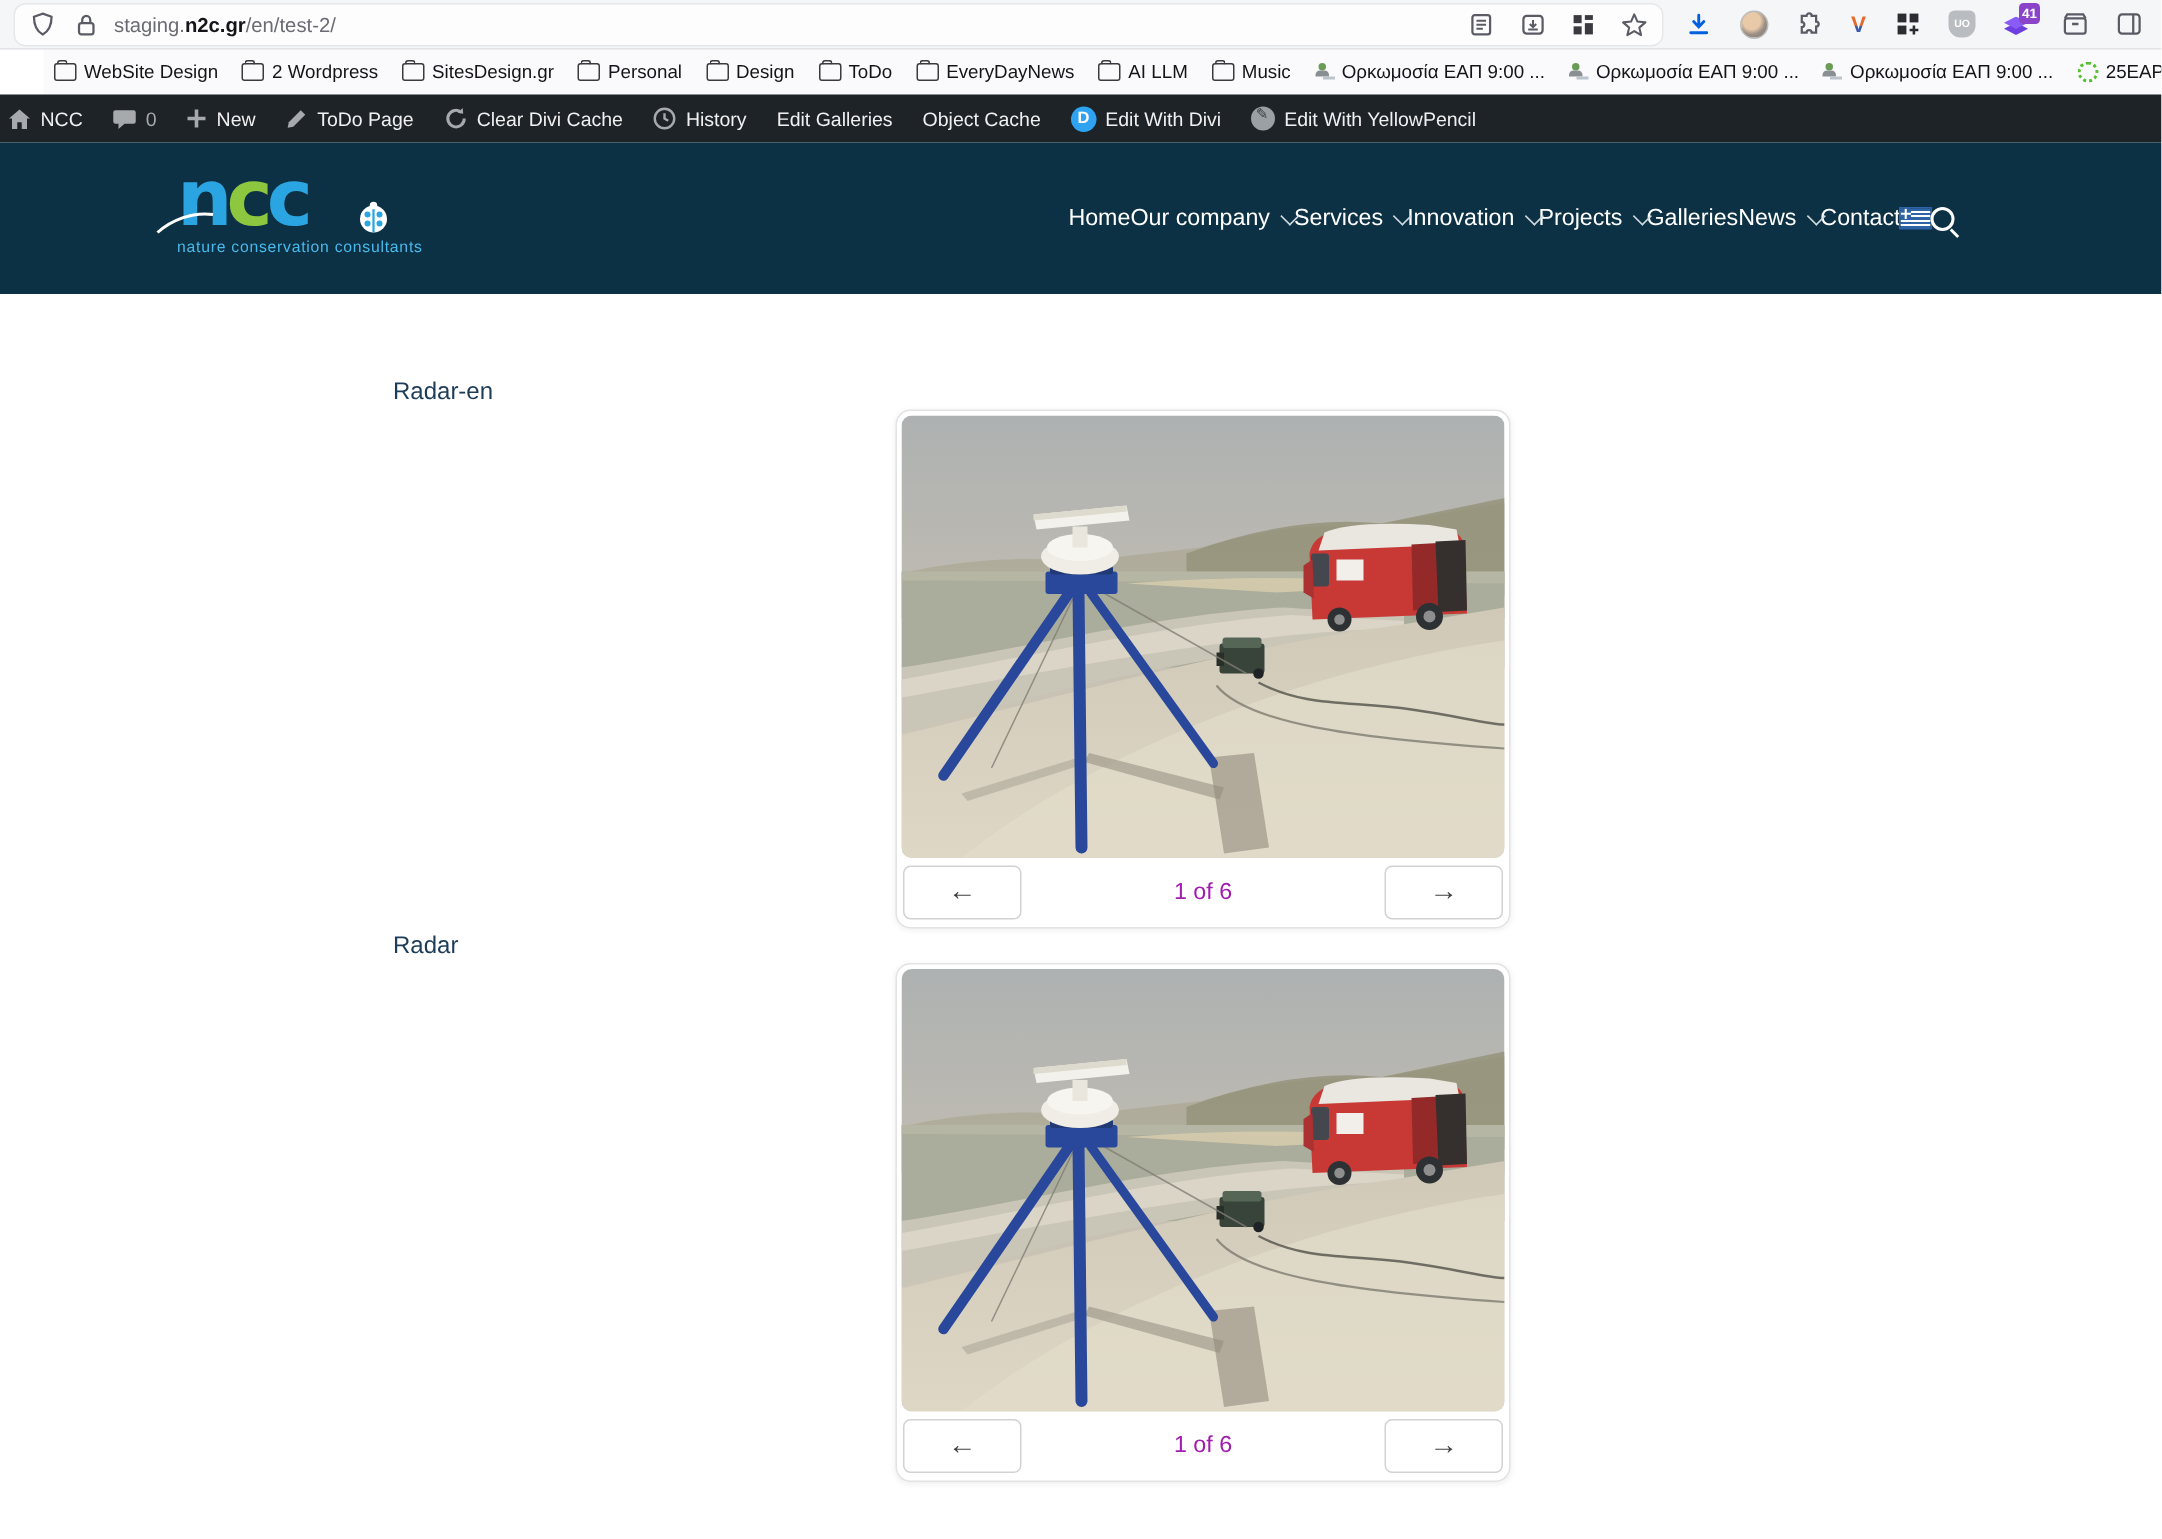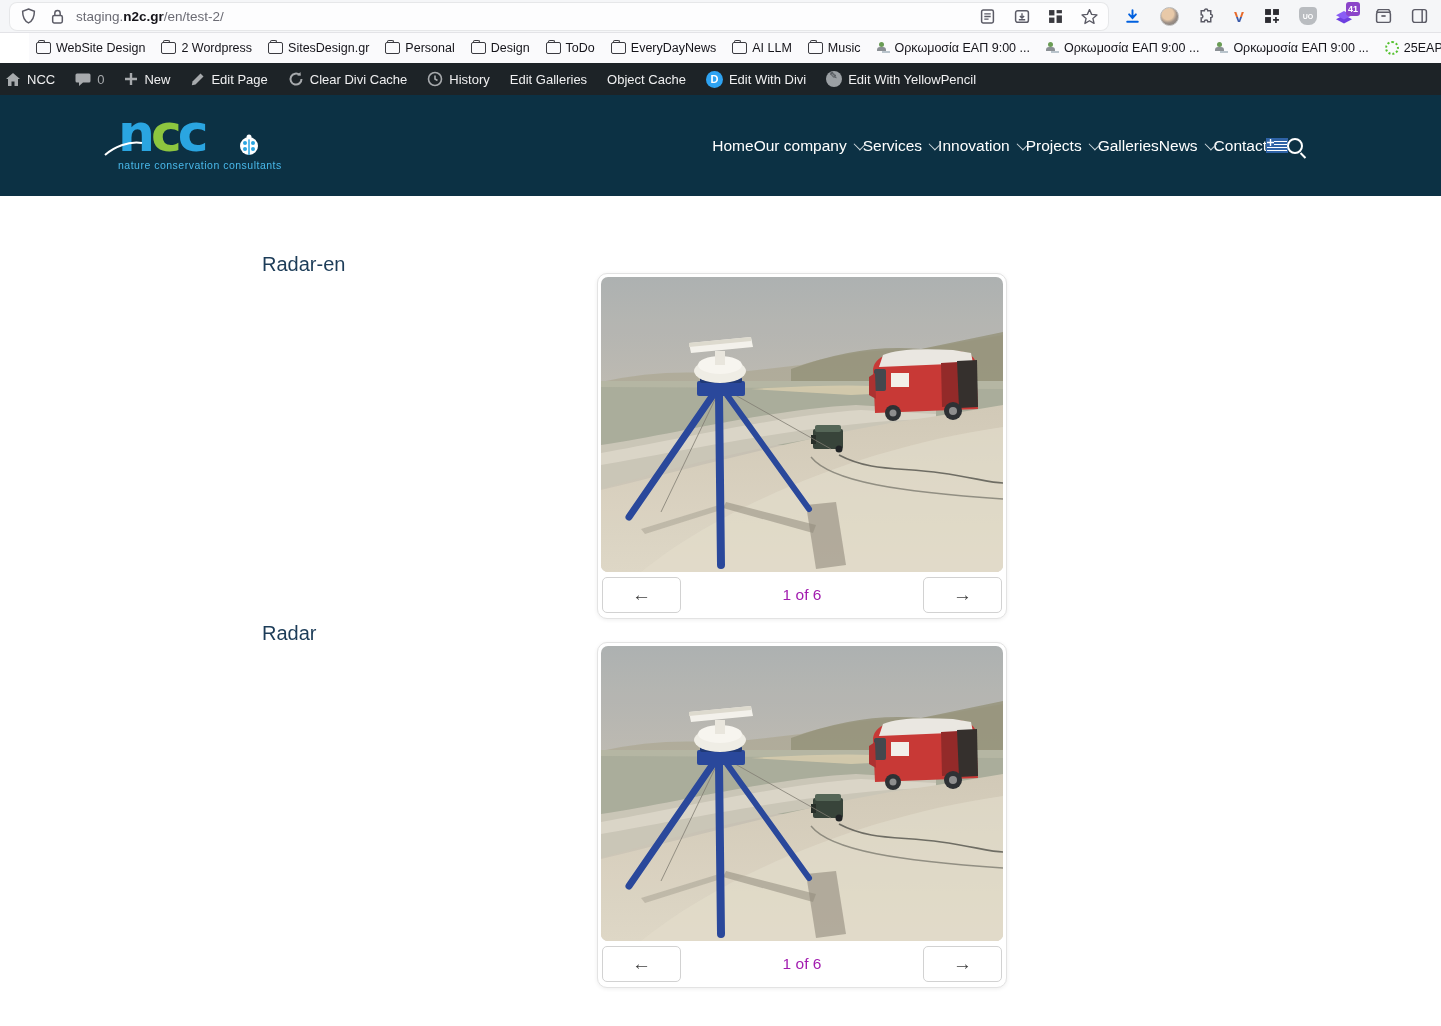--- a/index.html
+++ b/index.html
@@ -57,21 +57,21 @@
   .nav-item { color:#fff; font-size:15.5px; display:flex; align-items:center; gap:7px; white-space:nowrap; }
   .caret { width:9px; height:9px; display:inline-block; border-right:1.8px solid #cfd8dd; border-bottom:1.8px solid #cfd8dd; transform:rotate(45deg) translateY(-2px); }
   .flag { width:20px; height:13px; position:relative; background:repeating-linear-gradient(180deg,#2f63a7 0 1.5px,#fff 1.5px 3px); outline:1px solid #2f63a7; }
   .flag::before { content:""; position:absolute; left:0; top:0; width:7px; height:7px; background:#2f63a7; }
   .flag::after { content:""; position:absolute; left:0; top:0; width:7px; height:7px; background:linear-gradient(#2f63a7,#2f63a7), linear-gradient(#2f63a7,#2f63a7); background:conic-gradient(#2f63a7 0 0); clip-path:polygon(0 40%,40% 40%,40% 0,60% 0,60% 40%,100% 40%,100% 60%,60% 60%,60% 100%,40% 100%,40% 60%,0 60%); background:#fff; }
   .hdr-search { width:16px; height:16px; border:2px solid #fff; border-radius:50%; position:relative; display:inline-block; }
   .hdr-search::after { content:""; position:absolute; width:2px; height:7px; background:#fff; transform:rotate(-45deg); left:13px; top:12px; }
 
   
   .content { position:relative; height:831px; background:#fff; }
-  .sec-heading { position:absolute; left:262px; font-size:20px; color:#1c3c58; }
+  .sec-heading { position:absolute; left:262px; font-size:16px; color:#1c3c58; }
   .slider-card { position:absolute; left:597px; width:410px; background:#fff; border:1px solid #e3e3e3; border-radius:10px; box-shadow:0 1px 4px rgba(0,0,0,.07); padding:3px; }
   .slide-photo { width:402px; height:295px; border-radius:7px; overflow:hidden; display:block; }
   .slider-ctrls { display:flex; align-items:center; justify-content:space-between; padding:5px 1px 2px 1px; }
   .nav-btn { width:79px; height:36px; background:#fff; border:1px solid #d2d2d2; border-radius:5px; font-size:19px; color:#3f3f3f; display:flex; align-items:center; justify-content:center; cursor:pointer; }
   .slide-counter { font-size:15.5px; color:#a21caf; }
 </style>
 </head>
 <body>
 
 <svg width="0" height="0" style="position:absolute">
@@ -332,21 +332,21 @@
         </svg>
     </span>
     <span>New</span>
   </span>
   <span class="ab-item">
     <span class="ab-icon">
       <svg width="15" height="15" viewBox="0 0 15 15">
           <path d="M10.5 1.5 L13.5 4.5 L5.5 12.5 L1.8 13.2 L2.5 9.5 Z" fill="#a7aaad"></path>
         </svg>
     </span>
-    <span>Edit Page</span>
+    <span>ToDo Page</span>
   </span>
   <span class="ab-item">
     <span class="ab-icon">
       <svg width="16" height="16" viewBox="0 0 16 16">
           <path d="M13.5 8 a5.5 5.5 0 1 1 -1.8 -4" fill="none" stroke="#a7aaad" stroke-width="2"></path>
           <path d="M12.5 1 L12.8 4.8 L9 4.2 Z" fill="#a7aaad"></path>
         </svg>
     </span>
     <span>Clear Divi Cache</span>
   </span>

